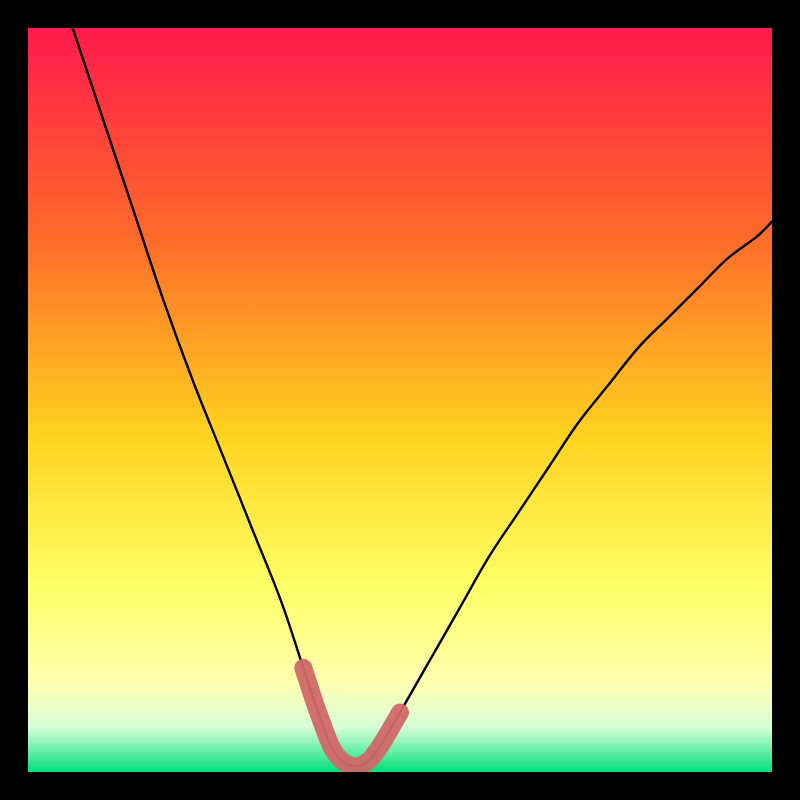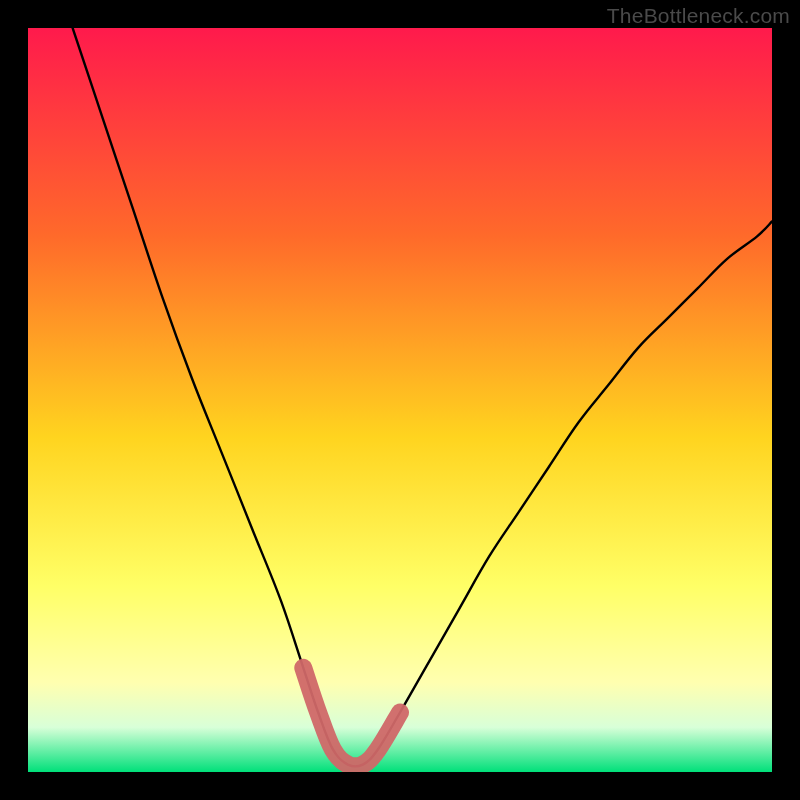--- a/index.html
+++ b/index.html
@@ -39,21 +39,20 @@
   }
   svg {
     display: block;
   }
 </style>
 </head>
 <body>
 
 <div class="frame">
 
-  <div class="watermark">TheBottleneck.com</div>
 
   <div class="plot">
     <svg id="chart-svg" width="744" height="744" viewBox="0 0 744 744" preserveAspectRatio="none">
       <defs>
         <linearGradient id="bg-grad" x1="0" y1="0" x2="0" y2="1">
           <stop id="g0" offset="0%" stop-color="#ff1a4c"></stop>
           <stop id="g1" offset="28%" stop-color="#ff6a2a"></stop>
           <stop id="g2" offset="55%" stop-color="#ffd41f"></stop>
           <stop id="g3" offset="75%" stop-color="#ffff66"></stop>
           <stop id="g4" offset="88%" stop-color="#ffffb0"></stop>

